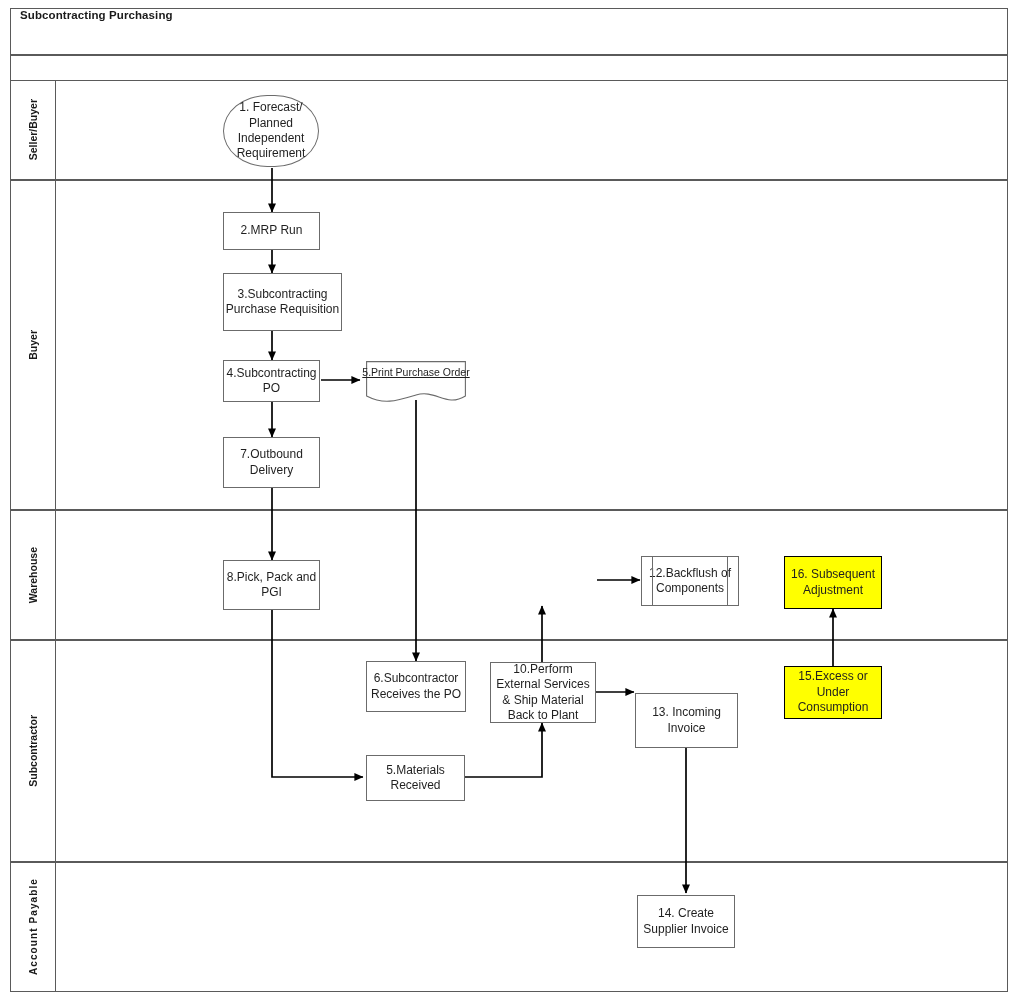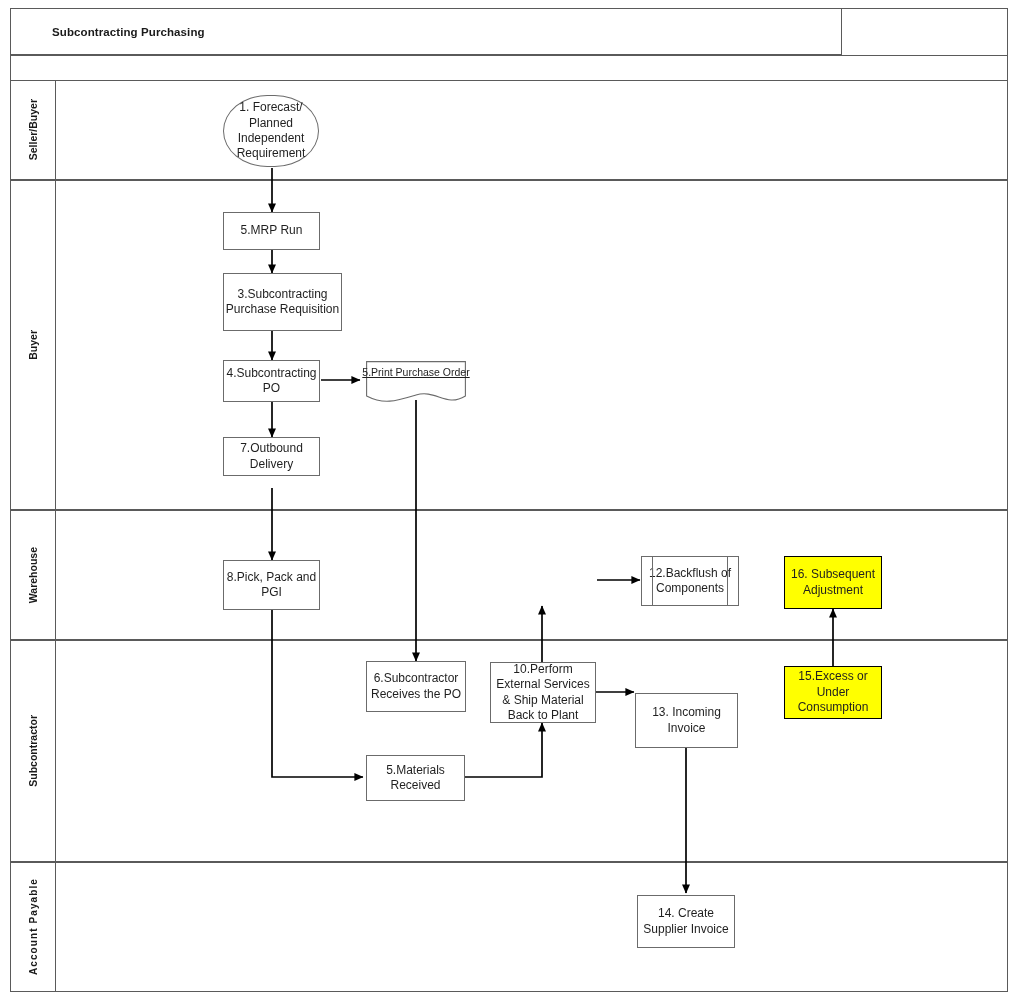--- a/index.html
+++ b/index.html
@@ -23,27 +23,25 @@
     top: 8px;
     width: 998px;
     height: 984px;
     border: 1.5px solid #5a5a5a;
     box-sizing: border-box;
   }
   .title-band {
     position: absolute;
     left: 10px;
     top: 8px;
-    width: 832px;
+    width: 998px;
     height: 47px;
     border: 1.5px solid #5a5a5a;
     box-sizing: border-box;
     display: flex;
-    align-items: center;
-    padding-left: 32px;
   }
   .title-text {
     font-size: 11.5px;
     font-weight: bold;
     color: #1a1a1a;
     padding-left: 9px;
     letter-spacing: 0.1px;
   }
   .spacer-band {
     position: absolute;
@@ -225,39 +223,39 @@
 
       <path d="M833,666 L833,609"></path>
     </g>
   </svg>
 
   <div class="node terminator" style="left:223px;top:95px;width:96px;height:72px;">
     <span class="txt">1. Forecast/ Planned Independent Requirement</span>
   </div>
 
   <div class="node process" style="left:223px;top:212px;width:97px;height:38px;">
-    <span class="txt">5.MRP Run</span>
+    <span class="txt">2.MRP Run</span>
   </div>
 
   <div class="node process" style="left:223px;top:273px;width:119px;height:58px;">
     <span class="txt">3.Subcontracting Purchase Requisition</span>
   </div>
 
   <div class="node process" style="left:223px;top:360px;width:97px;height:42px;">
     <span class="txt">4.Subcontracting PO</span>
   </div>
 
   <div class="docshape" style="left:366px;top:361px;width:100px;height:44px;">
     <svg width="100" height="44" viewBox="0 0 100 44">
       <path d="M0.6,0.6 L99.4,0.6 L99.4,35 C80,47 70,28 50,34 C30,40 18,44 0.6,35 Z" fill="#ffffff" stroke="#6b6b6b" stroke-width="1.1"></path>
     </svg>
     <div class="doc-txt">5.Print Purchase Order</div>
   </div>
 
-  <div class="node process" style="left:223px;top:437px;width:97px;height:39px;">
+  <div class="node process" style="left:223px;top:437px;width:97px;height:51px;">
     <span class="txt">7.Outbound Delivery</span>
   </div>
 
   <div class="node process" style="left:223px;top:560px;width:97px;height:50px;">
     <span class="txt">8.Pick, Pack and PGI</span>
   </div>
 
 
   <div class="node predefined" style="left:641px;top:556px;width:98px;height:50px;">
     <span class="txt" style="width:86%;">12.Backflush of Components</span>

